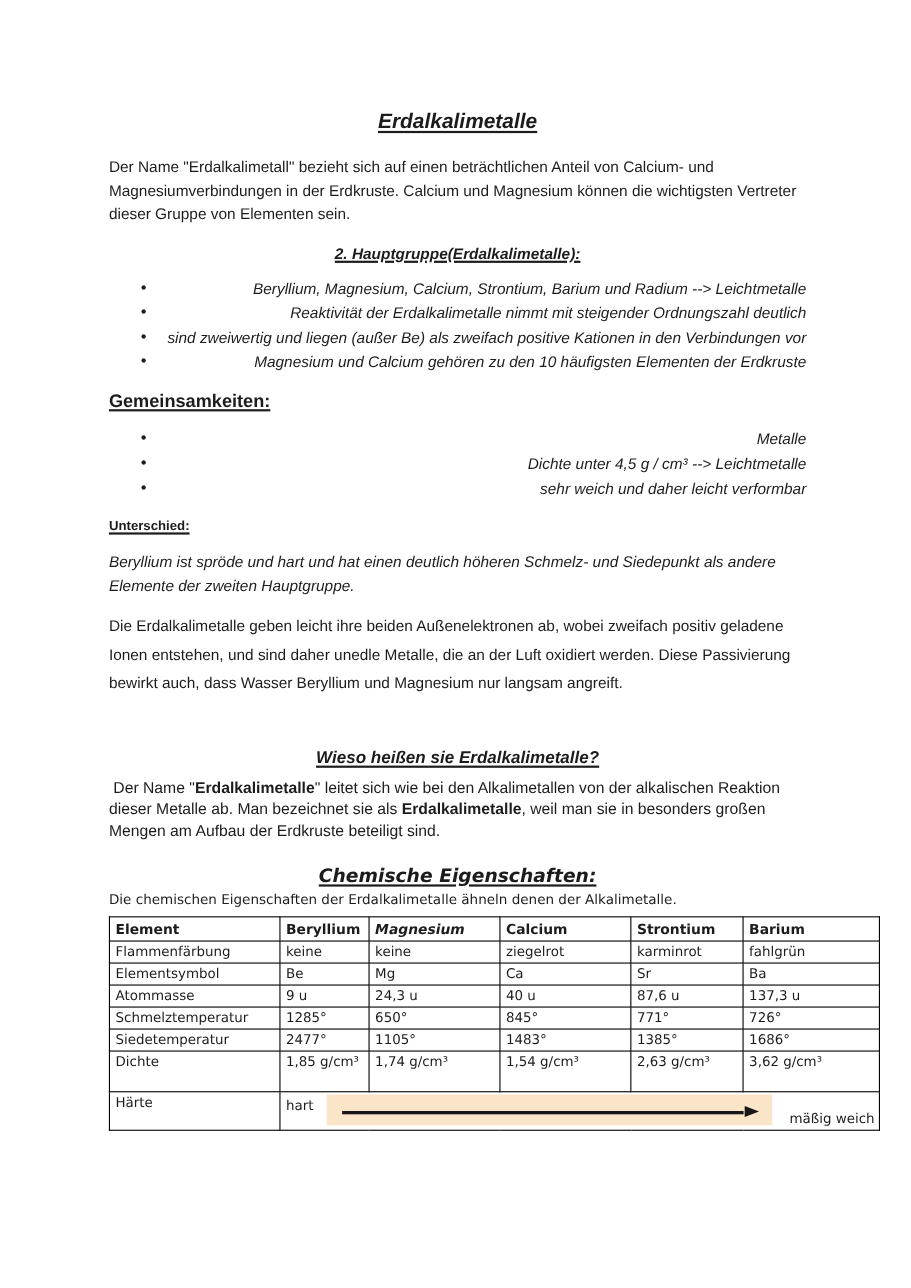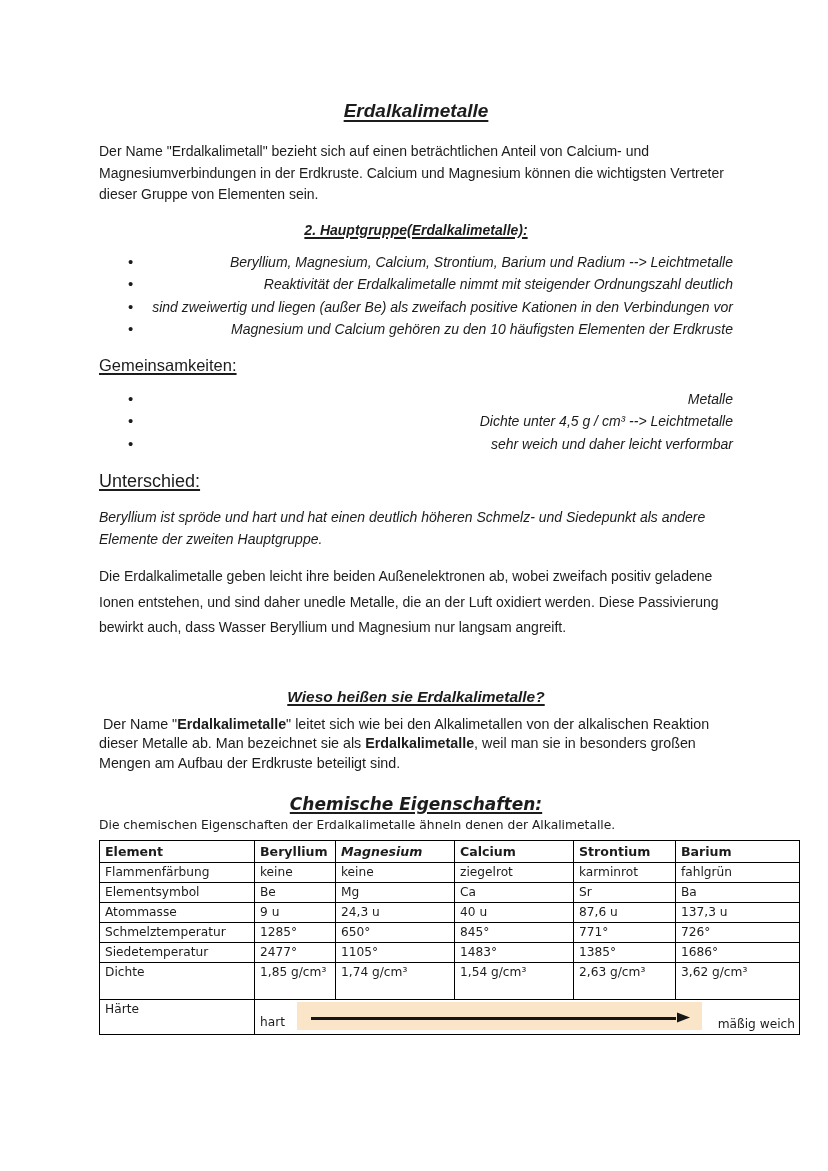--- a/index.html
+++ b/index.html
@@ -16,25 +16,25 @@
   }
   p{margin:0;}
   .intro{margin-top:19px;font-size:14px;line-height:21.5px;}
 
   .h-bi{ 
     font-weight:bold;font-style:italic;
     text-decoration:underline;text-decoration-thickness:1.5px;text-underline-offset:2px;text-align:center;
   }
   .h-hauptgruppe{margin-top:16px;font-size:14px;}
   .h-b{ 
-    font-weight:normal;
+    font-weight:bold;
     text-decoration:underline;text-decoration-thickness:1.5px;text-underline-offset:2px;
   }
   .h-gemeinsamkeiten{margin-top:15px;font-size:16.5px;}
-  .h-unterschied{margin-top:16px;font-size:18px;}
+  .h-unterschied{margin-top:16px;font-size:12px;}
 
   ul.bullets{margin:13px 0 0 0;padding:0 0 0 51px;list-style:none;}
   ul.bullets li{
     position:relative;font-style:italic;font-size:14px;line-height:22.5px;text-align:right;
   }
   ul.bullets li::before{
     content:"\2022";position:absolute;left:-22px;top:0;
     font-style:normal;font-size:15px;
   }
 
@@ -56,21 +56,21 @@
   table.props th,table.props td{
     border:1.5px solid #000;padding:1px 5px 2px 5px;
     text-align:left;vertical-align:top;line-height:16px;overflow-wrap:anywhere;
   }
   table.props th{font-size:12.6px;font-weight:bold;padding-top:3px;}
   th.c-element{width:144px;} th.c-beryllium{width:70px;} th.c-magnesium{width:108px;font-style:italic;}
   th.c-calcium{width:108px;} th.c-strontium{width:91px;} th.c-barium{width:113px;}
   tr.r-dichte td{height:33px;}
   td.haerte-label{height:31px;}
   td.haerte-cell{position:relative;padding:0;}
-  .hart-label{position:absolute;left:5px;bottom:4px;}
+  .hart-label{position:absolute;left:5px;bottom:14px;}
   .weich-label{position:absolute;right:4px;bottom:2px;}
   .arrow-highlight{
     position:absolute;left:42px;right:97px;top:2px;bottom:4px;
   }
   .arrow-line{
     position:absolute;left:14px;right:26px;top:54%;height:2.6px;background:#161616;
   }
   .arrow-head{
     position:absolute;right:12px;top:54%;transform:translateY(-46%);
     width:0;height:0;

